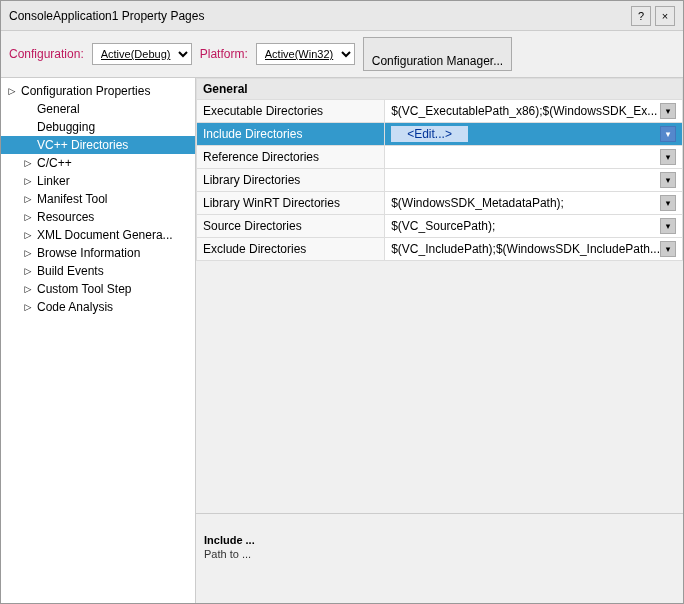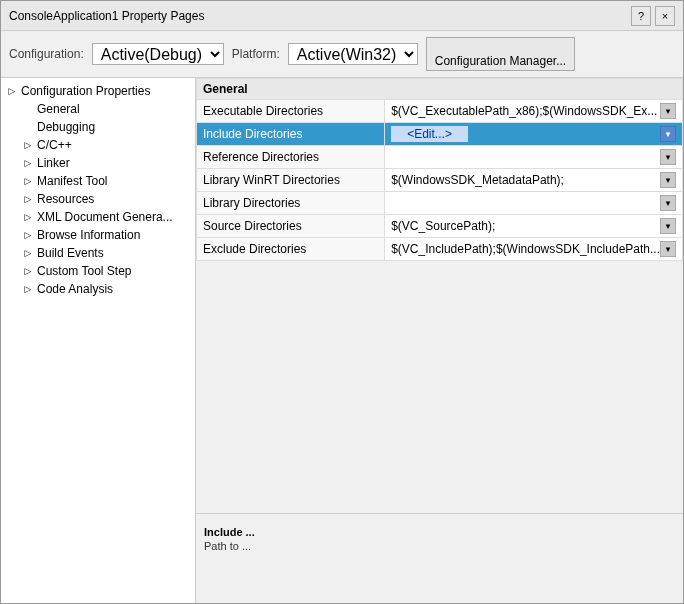--- a/index.html
+++ b/index.html
@@ -68,30 +68,31 @@
       background: #f0f0f0;
       padding: 6px 8px;
       display: flex;
       align-items: center;
       gap: 8px;
       border-bottom: 1px solid #ccc;
     }
 
     .toolbar-label {
       font-size: 12px;
-      color: #404040;
+      color: #be185d;
     }
 
     .toolbar-select {
       height: 22px;
-      font-size: 16px;
+      font-size: 11px;
       border: 1px solid #aaa;
       background: white;
       padding: 0 4px;
       cursor: pointer;
+      text-decoration: underline;
     }
 
     .toolbar-button {
       height: 22px;
       font-size: 12px;
       border: 1px solid #aaa;
       background: #e8e8e8;
       padding: 16px 8px;
       cursor: pointer;
     }
@@ -186,21 +187,21 @@
       align-items: center;
       justify-content: center;
       cursor: pointer;
       font-size: 9px;
     }
 
     .bottom-panel {
       height: 90px;
       background: #f0f0f0;
       border-top: 1px solid #ccc;
-      padding: 12px 8px;
+      padding: 20px 8px;
       display: flex;
       gap: 8px;
     }
 
     .bottom-section {
       flex: 1;
     }
 
     .bottom-label {
       font-weight: bold;
@@ -253,20 +254,24 @@
         <span>Configuration Properties</span>
       </div>
       <div class="tree-item level-1">
         <span class="tree-arrow" style="visibility:hidden">▷</span>
         <span>General</span>
       </div>
       <div class="tree-item level-1">
         <span class="tree-arrow" style="visibility:hidden">▷</span>
         <span>Debugging</span>
       </div>
+      <div class="tree-item level-1 selected">
+        <span class="tree-arrow" style="visibility:hidden">▷</span>
+        <span>VC++ Directories</span>
+      </div>
       <div class="tree-item level-1">
         <span class="tree-arrow">▷</span>
         <span>C/C++</span>
       </div>
       <div class="tree-item level-1">
         <span class="tree-arrow">▷</span>
         <span>Linker</span>
       </div>
       <div class="tree-item level-1">
         <span class="tree-arrow">▷</span>
@@ -326,33 +331,33 @@
           <tr>
             <td class="prop-name">Reference Directories</td>
             <td>
               <div class="dropdown-cell">
                 <span></span>
                 <div class="dropdown-arrow">▾</div>
               </div>
             </td>
           </tr>
           <tr>
+            <td class="prop-name">Library Directories</td>
+            <td>
+              <div class="dropdown-cell">
+                <span></span>
+                <div class="dropdown-arrow">▾</div>
+              </div>
+            </td>
+          </tr>
+          <tr>
             <td class="prop-name">Library WinRT Directories</td>
             <td>
               <div class="dropdown-cell">
                 <span>$(WindowsSDK_MetadataPath);</span>
-                <div class="dropdown-arrow">▾</div>
-              </div>
-            </td>
-          </tr>
-          <tr>
-            <td class="prop-name">Library Directories</td>
-            <td>
-              <div class="dropdown-cell">
-                <span></span>
                 <div class="dropdown-arrow">▾</div>
               </div>
             </td>
           </tr>
           <tr>
             <td class="prop-name">Source Directories</td>
             <td>
               <div class="dropdown-cell">
                 <span>$(VC_SourcePath);</span>
                 <div class="dropdown-arrow">▾</div>

